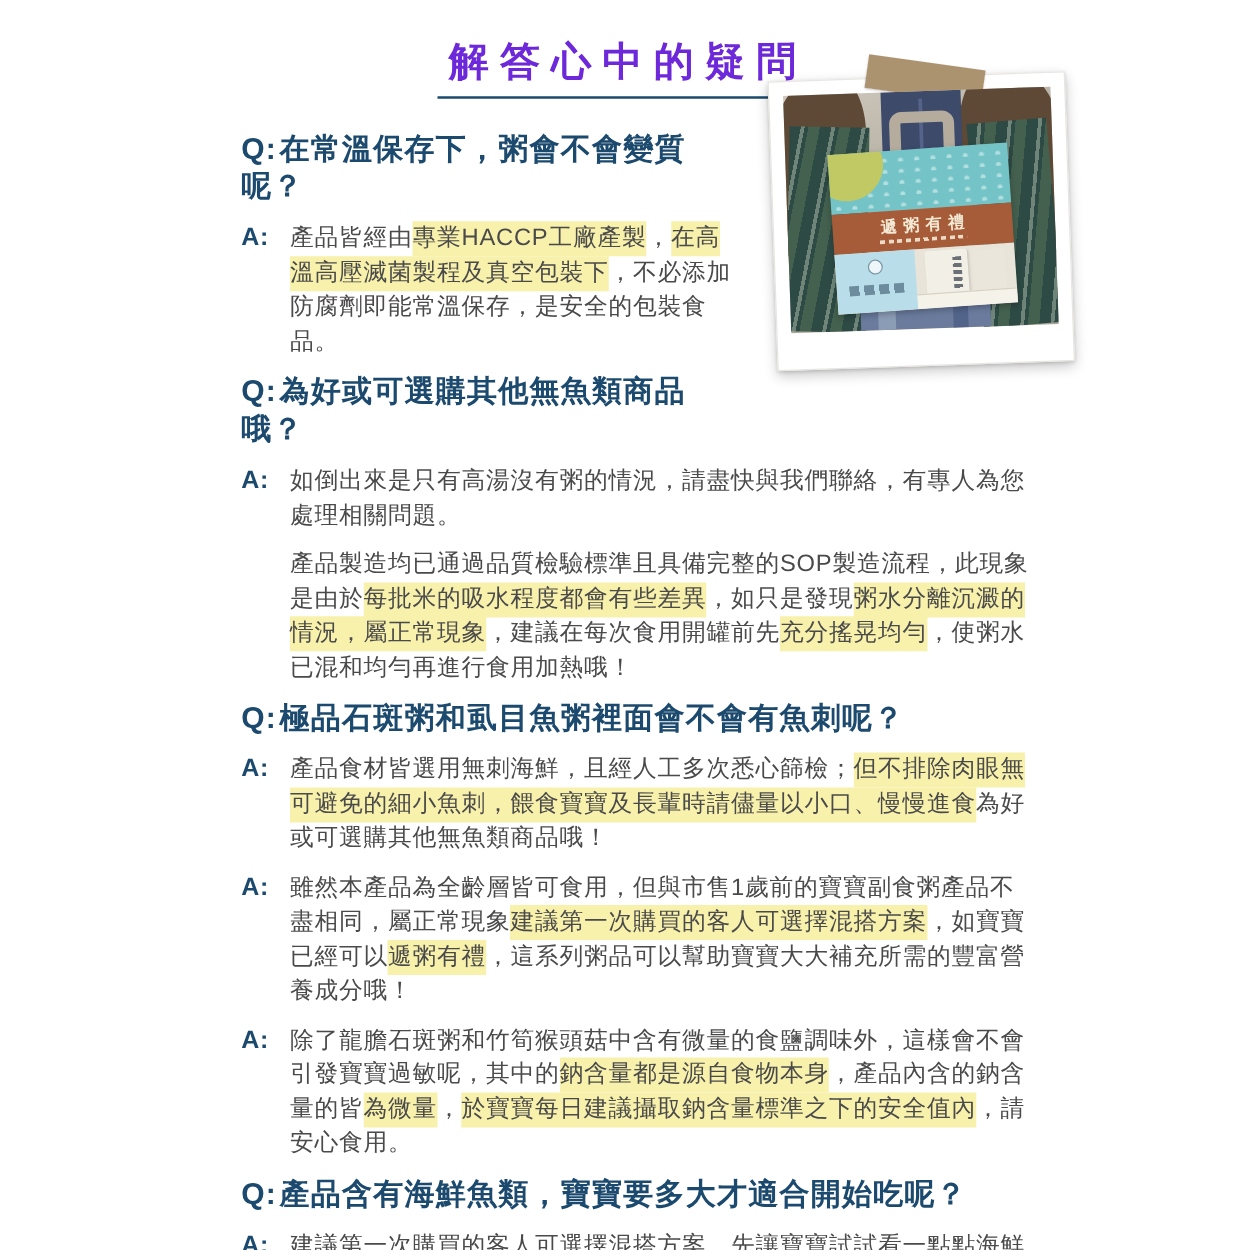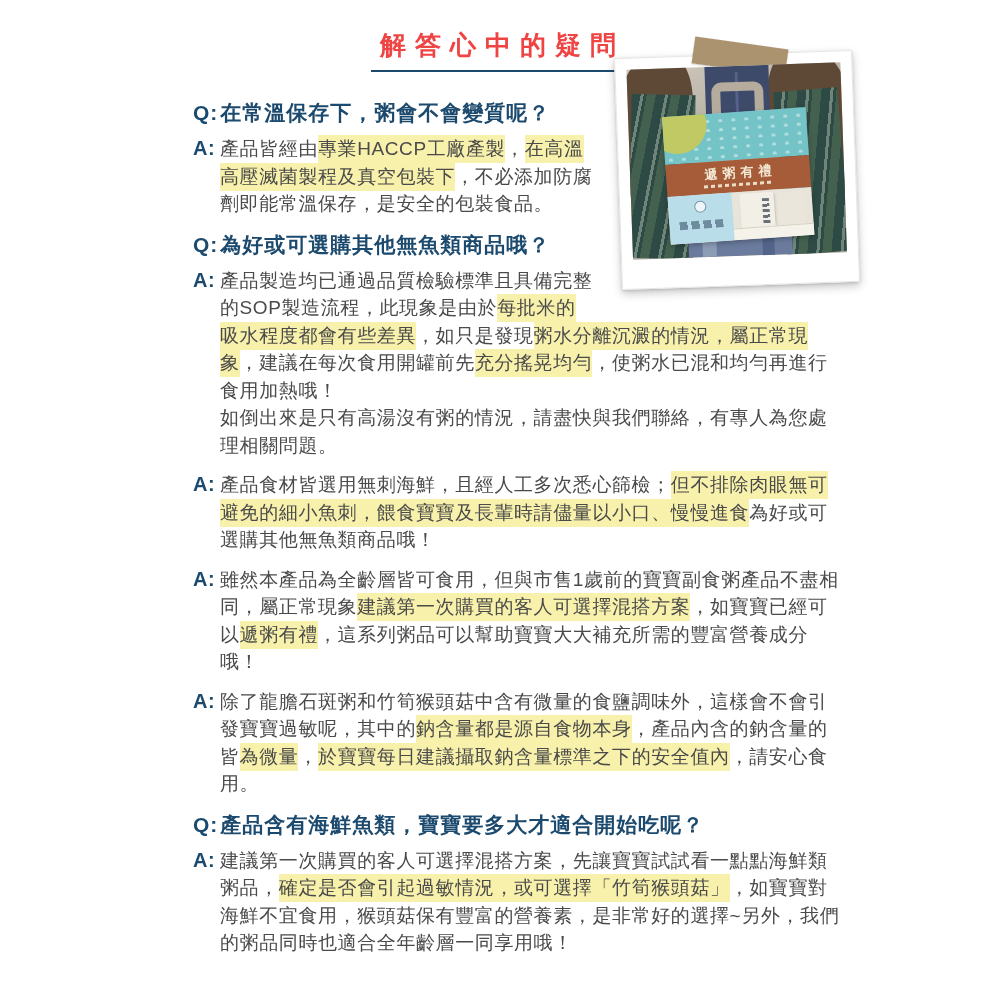--- a/index.html
+++ b/index.html
@@ -7,22 +7,22 @@
   body {
     width:1000px; height:1000px; overflow:hidden; background:#ffffff;
     font-family:"Liberation Sans","DejaVu Sans",sans-serif;
     -webkit-font-smoothing:antialiased;
   }
   .page { position:relative; width:1000px; height:1000px; background:#fff; }
 
   
   .title-wrap { padding-top:30px; text-align:center; }
   .page-title {
-    display:inline-block; margin:0; font-size:26px; font-weight:700;
-    color:#ef4444; letter-spacing:9px; padding:0 4px 9px 9px;
+    display:inline-block; margin:0; font-size:32px; font-weight:700;
+    color:#6d28d9; letter-spacing:9px; padding:0 4px 9px 9px;
     border-bottom:2.5px solid #1c4a6e; line-height:1.2;
   }
 
   
   .faq-area { margin:26px 160px 0 193px; }
 
   
   .photo-slot { float:right; width:245px; height:200px; position:relative; }
 
   .polaroid {
@@ -80,27 +80,27 @@
   .pouch { position:absolute; left:72px; top:2px; width:34px; height:44px; background:#f2efe7;
     border-radius:3px; box-shadow:1px 1px 2px rgba(0,0,0,.15); }
   .pouch:after { content:""; position:absolute; left:22px; top:6px; width:7px; height:26px;
     background:repeating-linear-gradient(180deg, rgba(60,70,80,.75) 0 3px, rgba(0,0,0,0) 3px 5.5px); }
   .pouch2 { position:absolute; left:110px; top:4px; width:26px; height:40px; background:#eae6db; border-radius:2px; }
   .box-edge { position:absolute; left:64px; bottom:0; width:80px; height:12px; background:#f5f2ea;
     border-top:1px solid #d8d2c4; }
 
   
   .qa { margin:0 0 12px 0; }
-  .q { margin:0 0 7px 0; font-size:21px; line-height:30px; font-weight:700;
+  .q { margin:0 0 7px 0; font-size:24px; line-height:30px; font-weight:700;
     color:#1c4a6e; letter-spacing:1px; }
   .qlab { margin-right:2px; }
   .a { position:relative; padding-left:27px; color:#4a4a4a; font-size:19px;
     line-height:27.5px; letter-spacing:0.6px; }
   .alab { position:absolute; left:0; top:0; font-weight:700; color:#1c4a6e; font-size:20px; }
-  .apar { margin:0; }
+  .apar { margin:12px; }
   .hl { background:#f8f1ac; color:inherit; padding:3px 0 4px 0; }
 </style>
 </head>
 <body>
 
 <div class="page">
 
   <div class="title-wrap">
     <h1 class="page-title">解答心中的疑問</h1>
   </div>
@@ -146,25 +146,26 @@
           <h2 class="q"><span class="qlab">Q:</span><span class="qtxt">在常溫保存下，粥會不會變質呢？</span></h2>
           <div class="a">
             <span class="alab">A:</span>
             <p class="apar"><span>產品皆經由</span><mark class="hl">專業HACCP工廠產製</mark><span>，</span><mark class="hl">在高溫高壓滅菌製程及真空包裝下</mark><span>，不必添加防腐劑即能常溫保存，是安全的包裝食品。</span></p>
           </div>
         </section>
         <section class="qa">
           <h2 class="q"><span class="qlab">Q:</span><span class="qtxt">為好或可選購其他無魚類商品哦？</span></h2>
           <div class="a">
             <span class="alab">A:</span>
+            <p class="apar"><span>如倒出來是只有高湯沒有粥的情況，請盡快與我們聯絡，有專人為您處理相關問題。</span></p>
             <p class="apar"><span>產品製造均已通過品質檢驗標準且具備完整的SOP製造流程，此現象是由於</span><mark class="hl">每批米的吸水程度都會有些差異</mark><span>，如只是發現</span><mark class="hl">粥水分離沉澱的情況，屬正常現象</mark><span>，建議在每次食用開罐前先</span><mark class="hl">充分搖晃均勻</mark><span>，使粥水已混和均勻再進行食用加熱哦！</span></p>
-            <p class="apar"><span>如倒出來是只有高湯沒有粥的情況，請盡快與我們聯絡，有專人為您處理相關問題。</span></p>
           </div>
         </section>
         <section class="qa">
+          <h2 class="q"><span class="qlab">Q:</span><span class="qtxt">極品石斑粥和虱目魚粥裡面會不會有魚刺呢？</span></h2>
           <div class="a">
             <span class="alab">A:</span>
             <p class="apar"><span>產品食材皆選用無刺海鮮，且經人工多次悉心篩檢；</span><mark class="hl">但不排除肉眼無可避免的細小魚刺，餵食寶寶及長輩時請儘量以小口、慢慢進食</mark><span>為好或可選購其他無魚類商品哦！</span></p>
           </div>
         </section>
         <section class="qa">
           <div class="a">
             <span class="alab">A:</span>
             <p class="apar"><span>雖然本產品為全齡層皆可食用，但與市售1歲前的寶寶副食粥產品不盡相同，屬正常現象</span><mark class="hl">建議第一次購買的客人可選擇混搭方案</mark><span>，如寶寶已經可以</span><mark class="hl">遞粥有禮</mark><span>，這系列粥品可以幫助寶寶大大補充所需的豐富營養成分哦！</span></p>
           </div>

